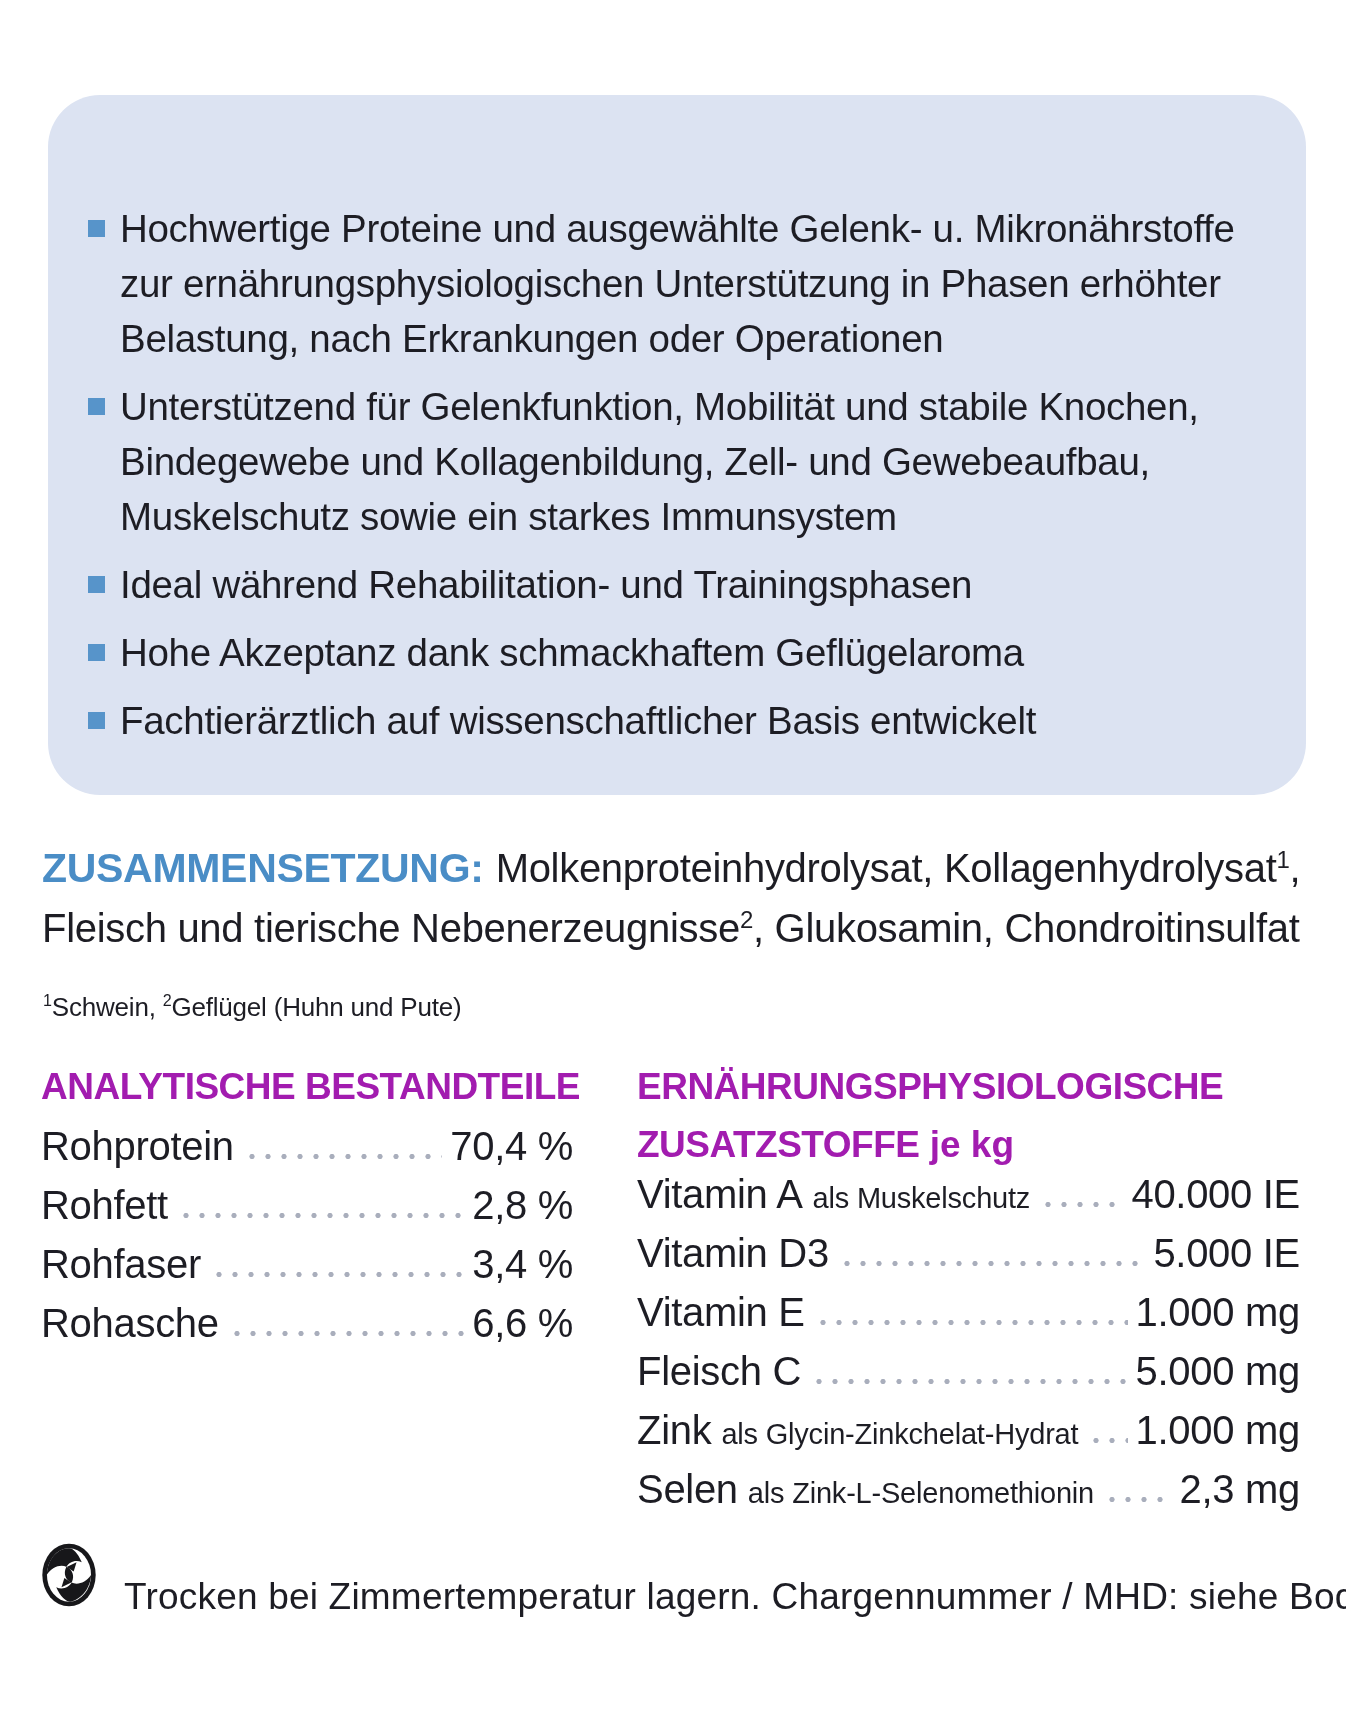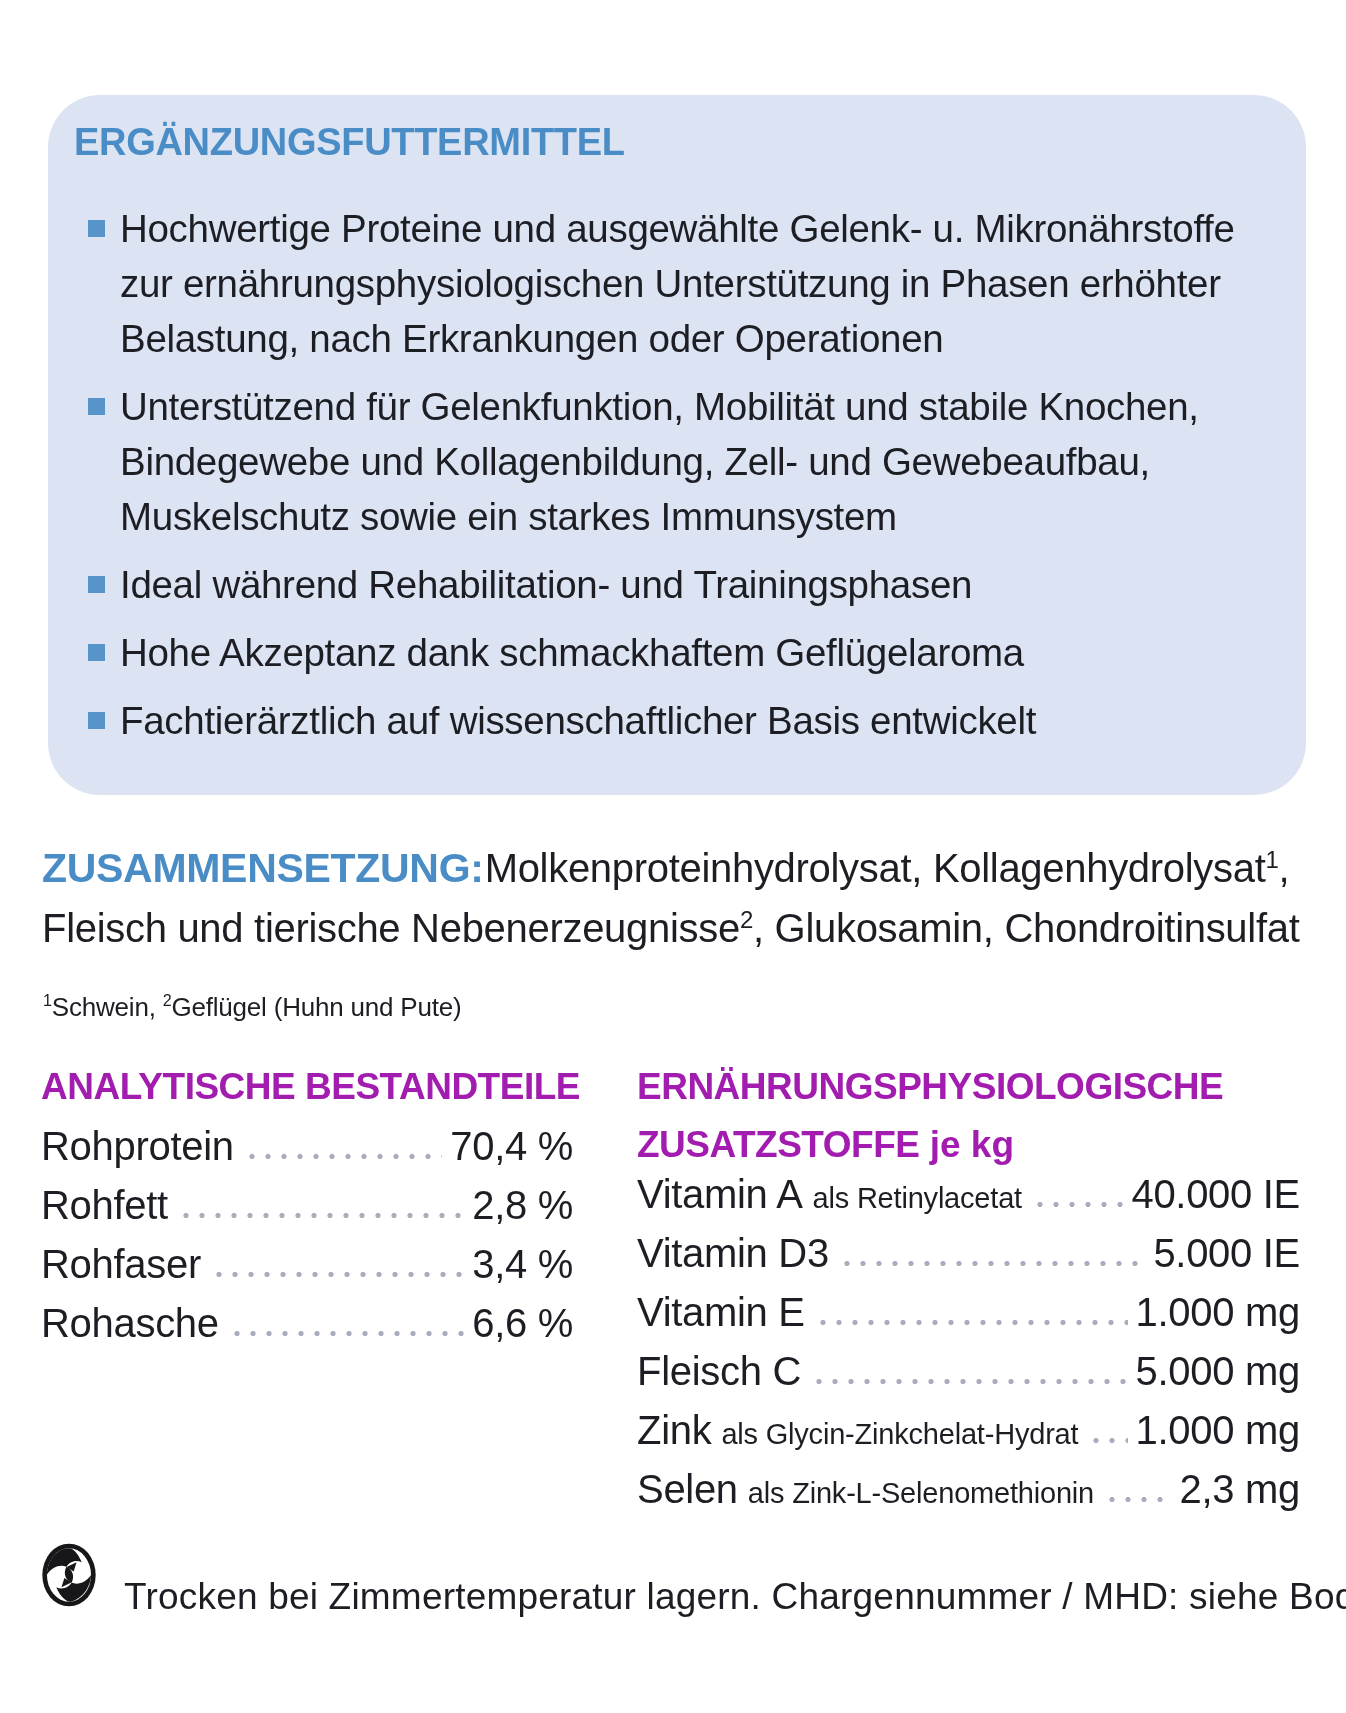--- a/index.html
+++ b/index.html
@@ -35,21 +35,21 @@
     font-size:38.5px;line-height:55px;letter-spacing:-0.3px;
     white-space:pre-line;
   }
   
   .comp{
     position:absolute;left:42px;top:838px;width:1285px;
     font-size:40px;line-height:60px;letter-spacing:-0.3px;
   }
   .comp-label{
     color:#4a8dc6;font-weight:700;letter-spacing:-0.3px;
-    font-size:41px;margin-right:1px;
+    font-size:41px;margin-right:12px;
   }
   sup{font-size:60%;line-height:0;}
   .footnote{
     position:absolute;left:43px;top:964px;
     font-size:26px;letter-spacing:-0.2px;margin-top:28px;
   }
   .footnote sup{font-size:62%;}
   
   .col-title{
     position:absolute;
@@ -85,21 +85,20 @@
     position:absolute;left:124px;top:1576px;
     font-size:37px;letter-spacing:0.2px;white-space:nowrap;
   }
 </style>
 </head>
 <body>
 
 <div id="page">
 
   <div class="panel">
-    <div class="panel-title">ERGÄNZUNGSFUTTERMITTEL</div>
     <div class="bullets">
       <div class="bullet-item">
         <span class="bullet-sq"></span>
         <span class="bullet-text">Hochwertige Proteine und ausgewählte Gelenk- u. Mikronährstoffe
 zur ernährungsphysiologischen Unterstützung in Phasen erhöhter
 Belastung, nach Erkrankungen oder Operationen</span>
       </div>
       <div class="bullet-item">
         <span class="bullet-sq"></span>
         <span class="bullet-text">Unterstützend für Gelenkfunktion, Mobilität und stabile Knochen,
@@ -154,21 +153,21 @@
     </div>
   </div>
 
   <div class="col-title" id="additives-title1">ERNÄHRUNGSPHYSIOLOGISCHE</div>
   <div class="col-title" id="additives-title2">
     <span>ZUSATZSTOFFE</span><span class="suffix"> je kg</span>
   </div>
   <div class="rows" id="additives-rows">
     <div class="row">
       <span class="label">Vitamin A</span>
-      <span class="qual">als Retinylacetat</span>
+      <span class="qual">als Muskelschutz</span>
       <span class="dots"></span>
       <span class="val">40.000 IE</span>
     </div>
     <div class="row">
       <span class="label">Vitamin D3</span>
 
       <span class="dots"></span>
       <span class="val">5.000 IE</span>
     </div>
     <div class="row">

